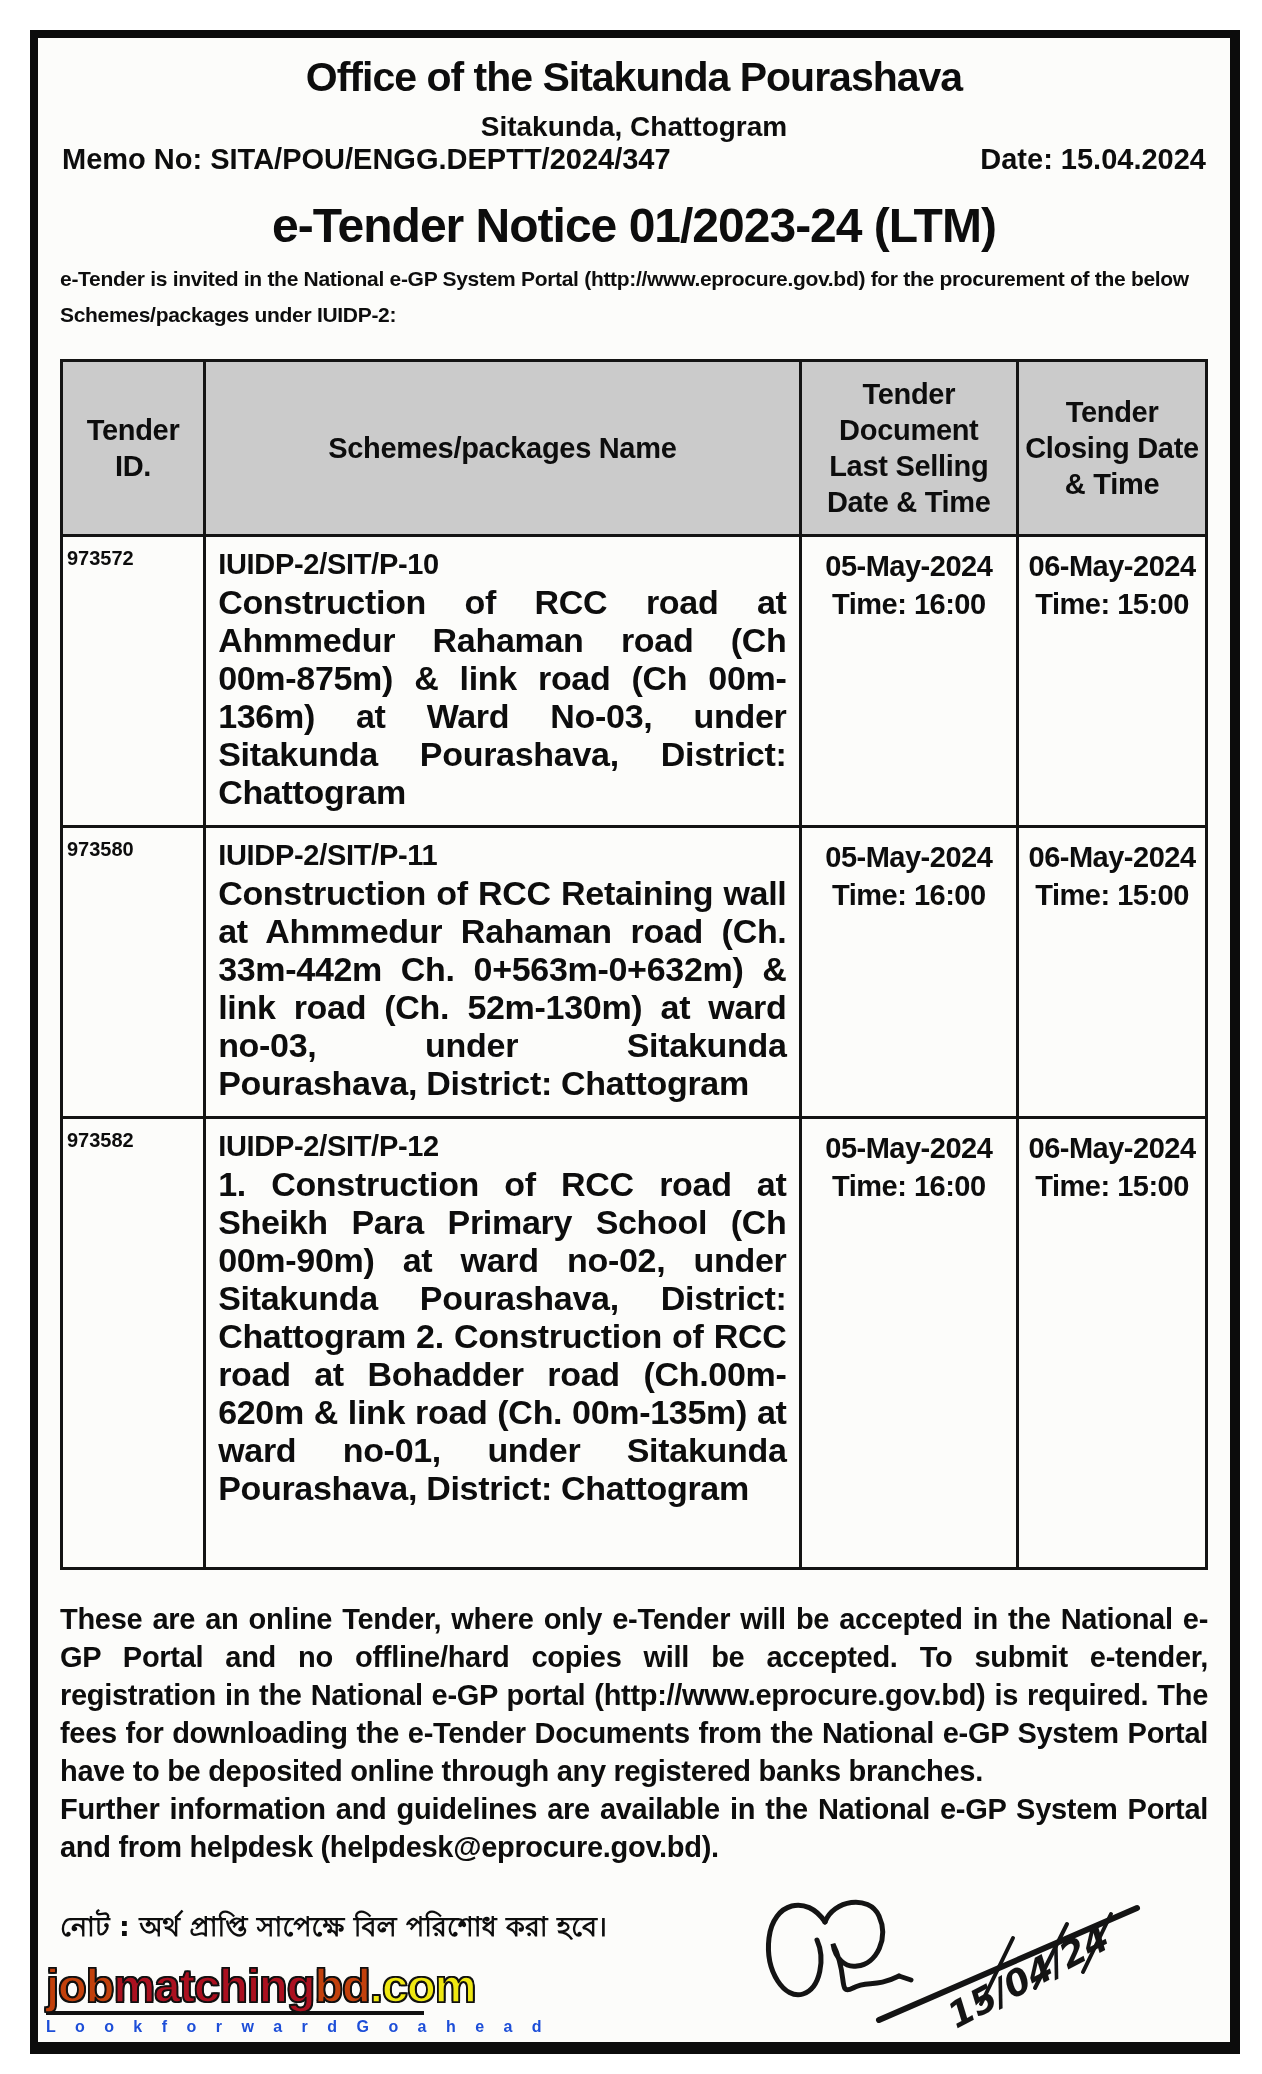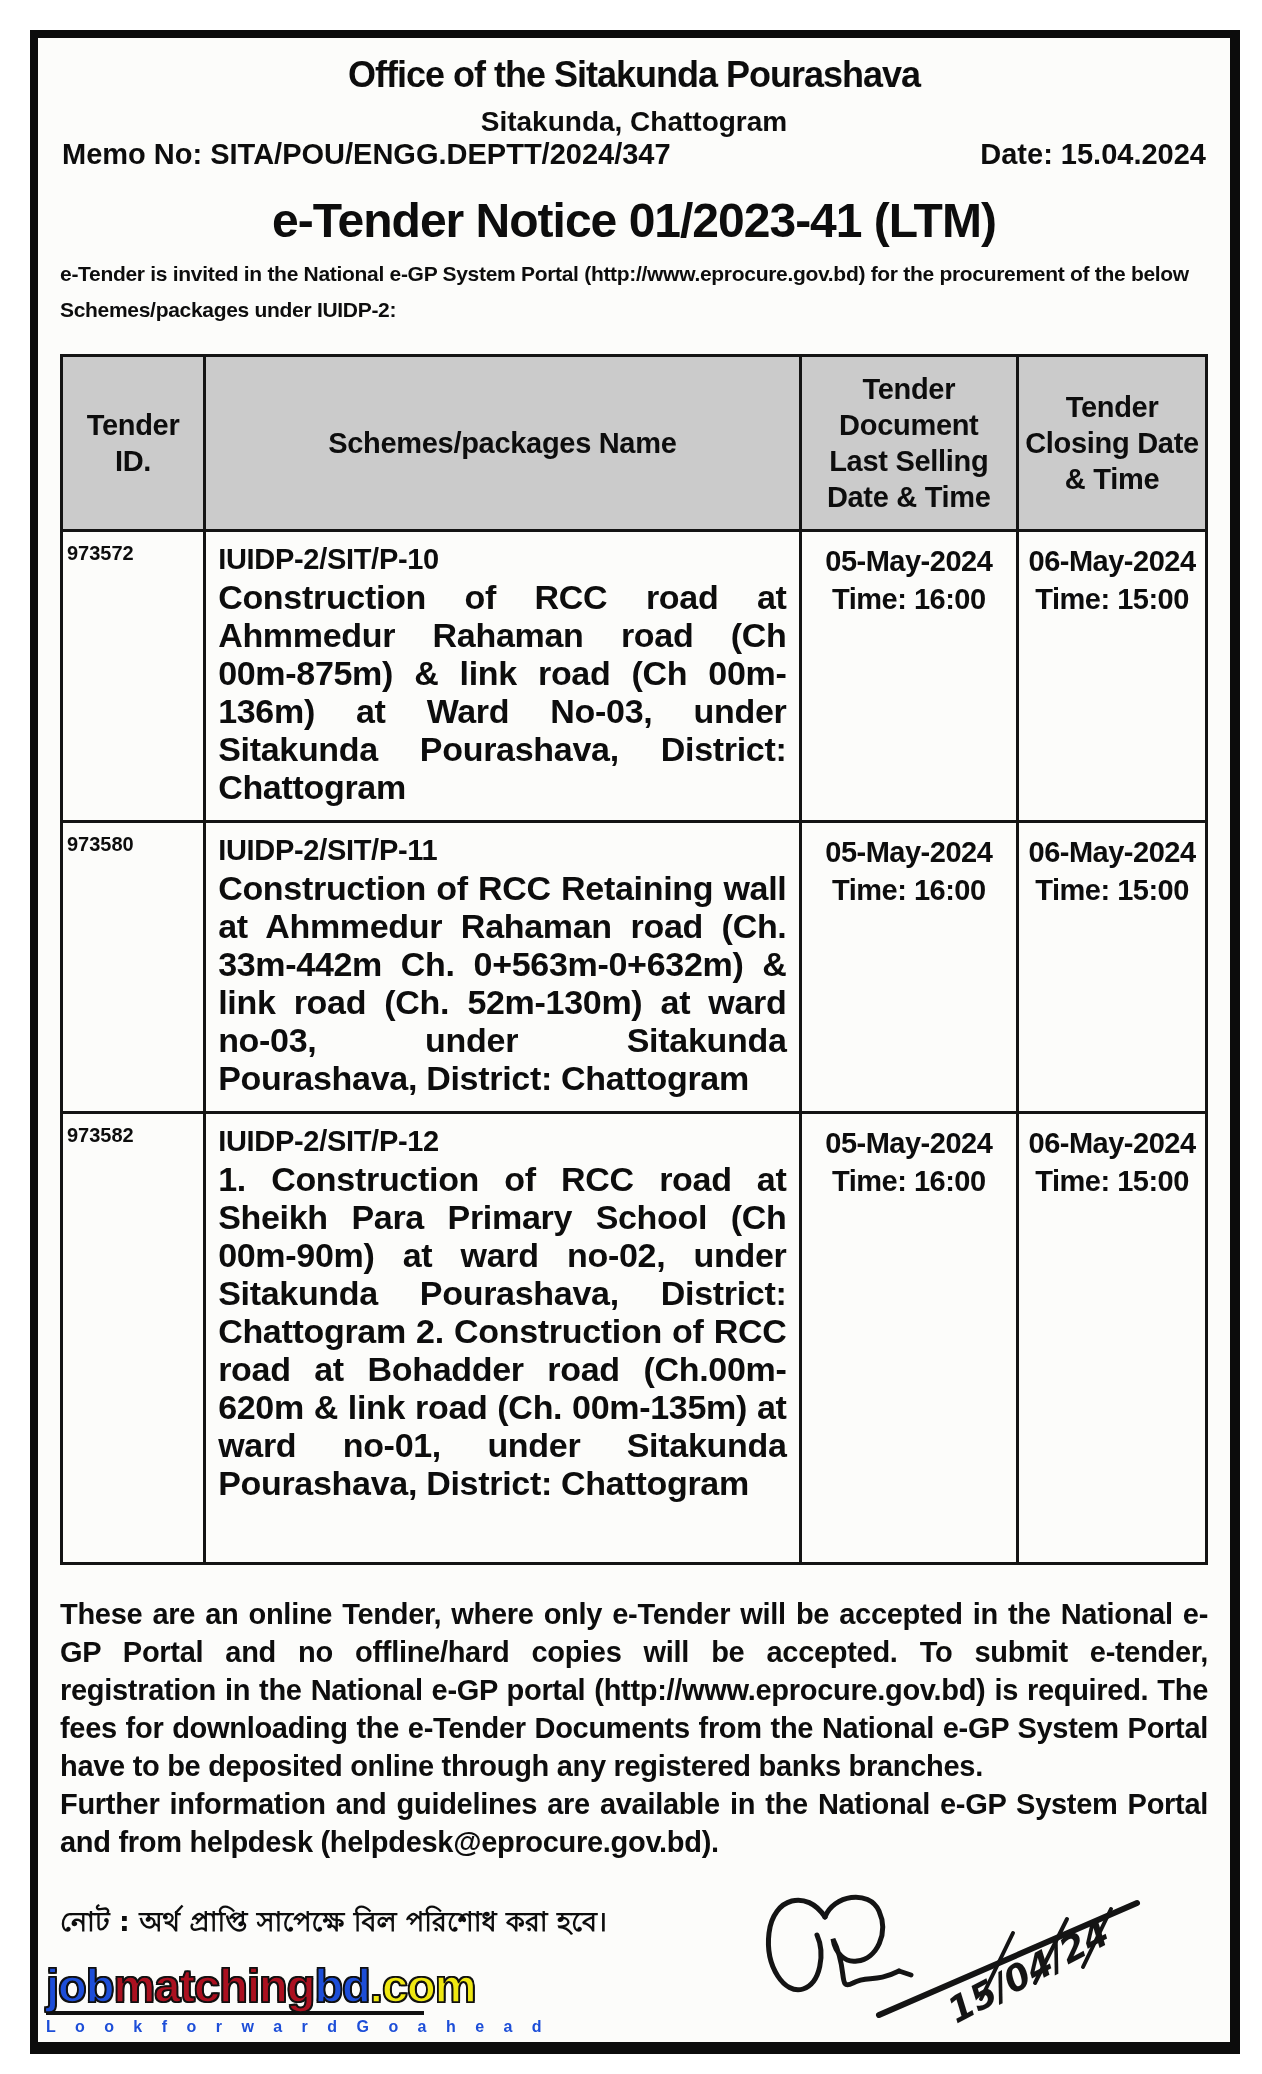--- a/index.html
+++ b/index.html
@@ -25,21 +25,21 @@
     border-bottom-width:12px;
     background:#fcfcfa;
     overflow:hidden;
   }
   .inner { padding:0 14px; }
 
   
   .office-title {
     margin-top:16px;
     text-align:center;
-    font-size:36px;
+    font-size:41px;
     font-weight:800;
     letter-spacing:-1px;
   }
   .office-sub {
     text-align:center;
     font-size:28px;
     font-weight:600;
     margin-top:10px;
   }
   .memo-row {
@@ -165,21 +165,21 @@
   }
   .logo-brand {
     font-size:47px;
     font-weight:800;
     letter-spacing:-1px;
     line-height:48px;
     -webkit-text-stroke:1.6px #101010;
     text-shadow:1px 1px 0 #101010, -1px -1px 0 #101010, 1px -1px 0 #101010, -1px 1px 0 #101010;
     white-space:nowrap;
   }
-  .lg-green  { color:#1d4ed8; }
+  .lg-green  { color:#c2410c; }
   .lg-red    { color:#ab1120;text-align:center; }
   .lg-yellow { color:#efe812; }
   .logo-rule {
     height:4px;
     background:#101010;
     width:378px;
     margin-top:1px;
   }
   .logo-tagline {
     margin-top:3px;
@@ -198,21 +198,21 @@
     <div class="inner">
 
       <div class="office-title">Office of the Sitakunda Pourashava</div>
       <div class="office-sub">Sitakunda, Chattogram</div>
 
       <div class="memo-row">
         <span>Memo No: SITA/POU/ENGG.DEPTT/2024/347</span>
         <span>Date: 15.04.2024</span>
       </div>
 
-      <div class="notice-title">e-Tender Notice 01/2023-41 (LTM)</div>
+      <div class="notice-title">e-Tender Notice 01/2023-24 (LTM)</div>
 
       <div class="intro">e-Tender is invited in the National e-GP System Portal (http://www.eprocure.gov.bd) for the procurement of the below Schemes/packages under IUIDP-2:</div>
 
       <table class="tender">
         <colgroup>
           <col style="width:12.5%">
           <col style="width:52%">
           <col style="width:19%">
           <col style="width:16.5%">
         </colgroup>

